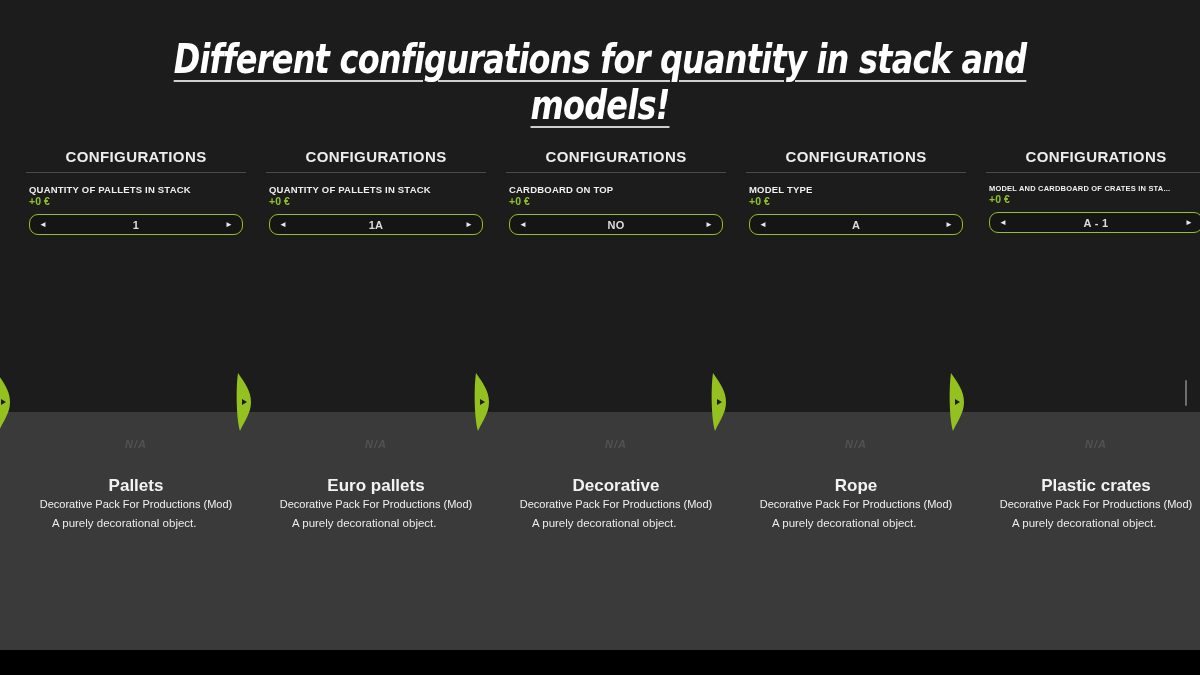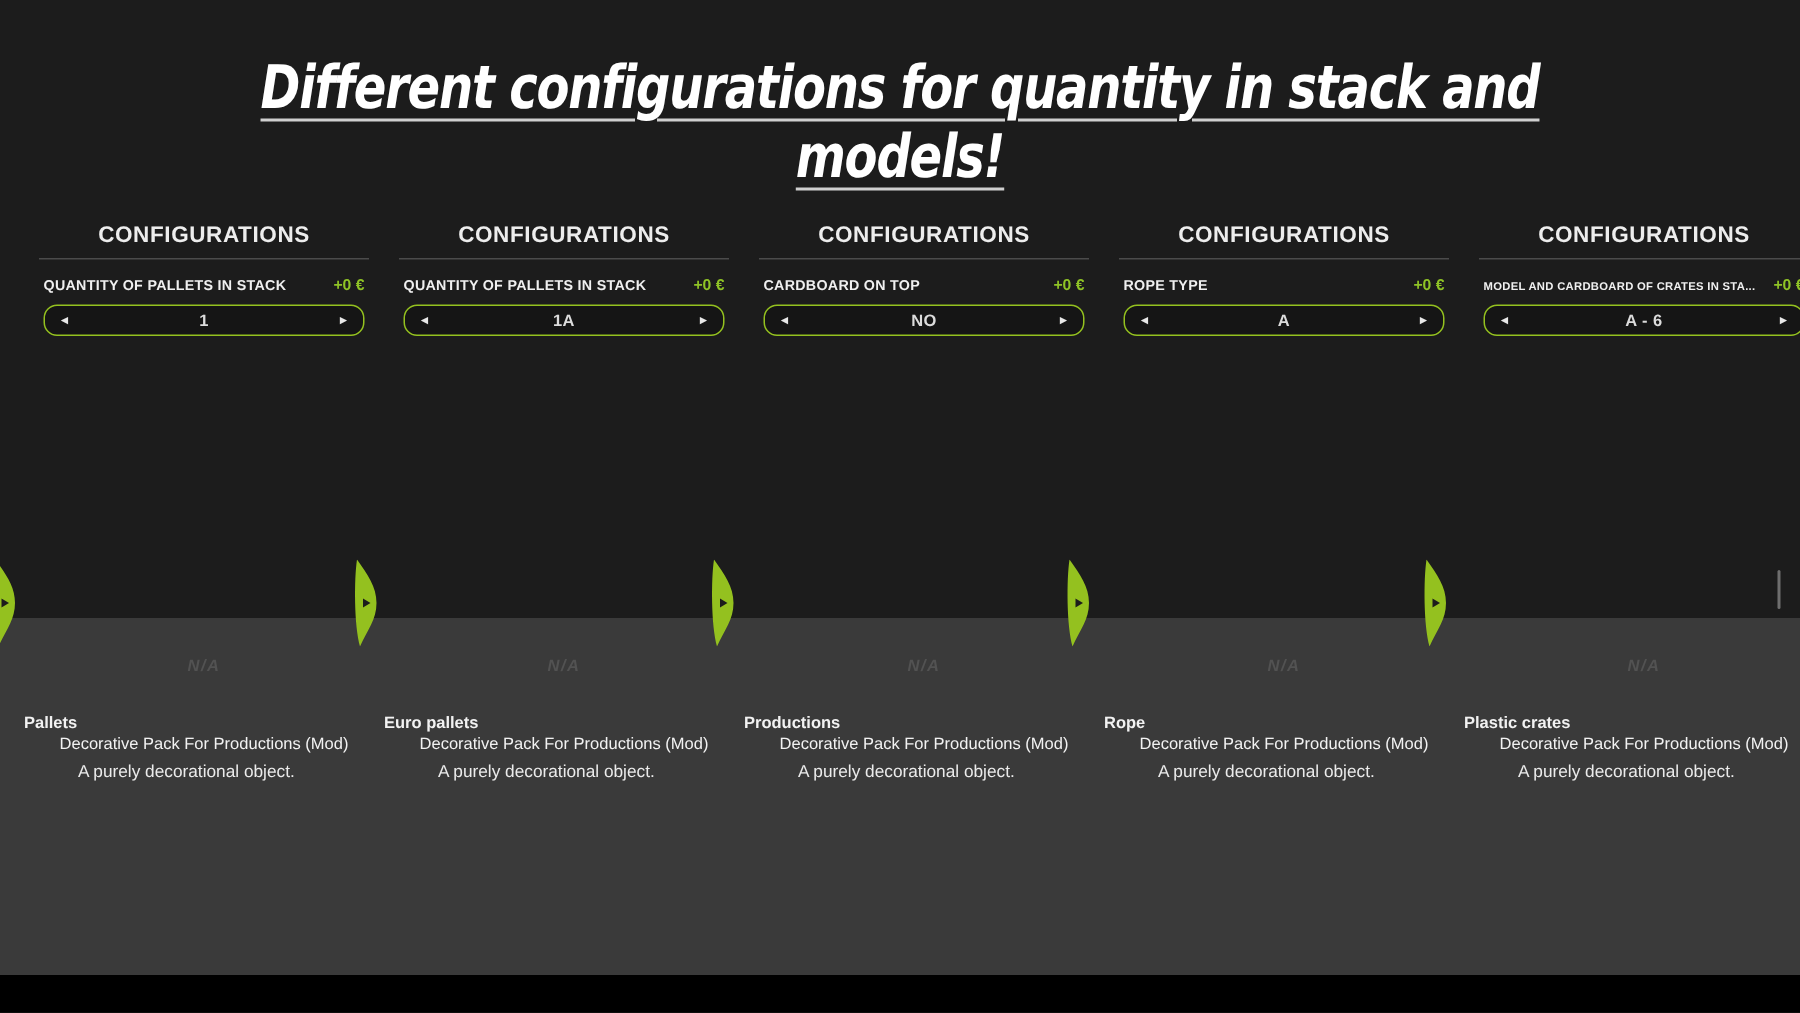--- a/index.html
+++ b/index.html
@@ -21,40 +21,40 @@
   }
 
   .config-row, .info-row { position:absolute; left:16px; width:1200px; display:flex; }
   .config-row { top:140px; }
   .info-row { top:412px; height:214px; }
   .col { width:240px; flex:0 0 240px; }
 
   .panel-header { margin-top:8px; text-align:center; color:#ededed; font-weight:bold;
     font-size:15px; letter-spacing:0.4px; }
   .divider { margin:7px 10px 0 10px; border-top:1px solid #4b4b4b; height:0; }
-  .option-row { margin:11px 13px 0 13px; display:flex; justify-content:space-between; align-items:baseline; }
+  .option-row { margin:11px 13px 0 13px; display:flex; justify-content:space-between; align-items:baseline;flex-direction:column; }
   .option-label { color:#f0f0f0; font-weight:bold; font-size:9.5px; letter-spacing:0.2px; white-space:nowrap; }
   .option-label.small { font-size:7.5px; }
   .option-price { color:#8fc326; font-weight:bold; font-size:10.5px; white-space:nowrap; }
   .selector {
     margin:7px 13px 0 13px; height:21px; background:#151515;
     border:1.5px solid #94c11f; border-radius:9px;
     display:flex; align-items:center; padding:0 9px;
   }
   .sel-arrow { color:#e8e8e8; font-size:8px; line-height:1; cursor:pointer; }
   .sel-value { flex:1; text-align:center; color:#dcdcdc; font-size:11px; font-weight:bold; letter-spacing:0.3px; }
 
   .leaf { position:absolute; top:373px; width:16px; height:58px; }
 
   .scrollbar-thumb { position:absolute; left:1185px; top:380px; width:2px; height:26px;
     background:#6e6e6e; border-radius:1px; }
 
   .na-label { margin-top:26px; text-align:center; color:#525252; font-weight:bold;
     font-style:italic; font-size:11px; letter-spacing:1px; }
-  .item-name { margin-top:26px; color:#f2f2f2; font-weight:bold; font-size:11px; }
+  .item-name { margin-top:26px; text-align:center; color:#f2f2f2; font-weight:bold; font-size:17px; }
   .item-brand { margin-top:2px; text-align:center; color:#f2f2f2; font-weight:normal; font-size:11px; }
   .item-desc { margin-top:7px; padding-left:36px; color:#ebebeb; font-size:11.5px; }
 </style>
 </head>
 <body>
 
 <div class="top-area"></div>
 <div class="mid-area"></div>
 
 <div class="title-wrap">
@@ -102,40 +102,40 @@
       <span class="sel-arrow">◄</span>
       <span class="sel-value">NO</span>
       <span class="sel-arrow">►</span>
     </div>
   </div>
 
   <div class="col">
     <div class="panel-header">CONFIGURATIONS</div>
     <div class="divider"></div>
     <div class="option-row">
-      <span class="option-label">ROPE TYPE</span>
+      <span class="option-label">MODEL TYPE</span>
       <span class="option-price">+0 €</span>
     </div>
     <div class="selector">
       <span class="sel-arrow">◄</span>
       <span class="sel-value">A</span>
       <span class="sel-arrow">►</span>
     </div>
   </div>
 
   <div class="col">
     <div class="panel-header">CONFIGURATIONS</div>
     <div class="divider"></div>
     <div class="option-row">
       <span class="option-label small">MODEL AND CARDBOARD OF CRATES IN STA...</span>
       <span class="option-price">+0 €</span>
     </div>
     <div class="selector">
       <span class="sel-arrow">◄</span>
-      <span class="sel-value">A - 6</span>
+      <span class="sel-value">A - 1</span>
       <span class="sel-arrow">►</span>
     </div>
   </div>
 </div>
 
 <svg class="leaf" style="left:-5px" viewBox="0 0 16 58">
     <path d="M2,0 C9,10 15,18 15,29 C15,40 9,47 4,58 C0,44 0,13 2,0 Z" fill="#94c11f"></path>
     <polygon points="6,26 11,29 6,32" fill="#1c1c1c"></polygon>
   </svg>
 <svg class="leaf" style="left:236px" viewBox="0 0 16 58">
@@ -165,21 +165,21 @@
     <div class="item-desc">A purely decorational object.</div>
   </div>
   <div class="col">
     <div class="na-label">N/A</div>
     <div class="item-name">Euro pallets</div>
     <div class="item-brand">Decorative Pack For Productions (Mod)</div>
     <div class="item-desc">A purely decorational object.</div>
   </div>
   <div class="col">
     <div class="na-label">N/A</div>
-    <div class="item-name">Productions</div>
+    <div class="item-name">Decorative</div>
     <div class="item-brand">Decorative Pack For Productions (Mod)</div>
     <div class="item-desc">A purely decorational object.</div>
   </div>
   <div class="col">
     <div class="na-label">N/A</div>
     <div class="item-name">Rope</div>
     <div class="item-brand">Decorative Pack For Productions (Mod)</div>
     <div class="item-desc">A purely decorational object.</div>
   </div>
   <div class="col">

